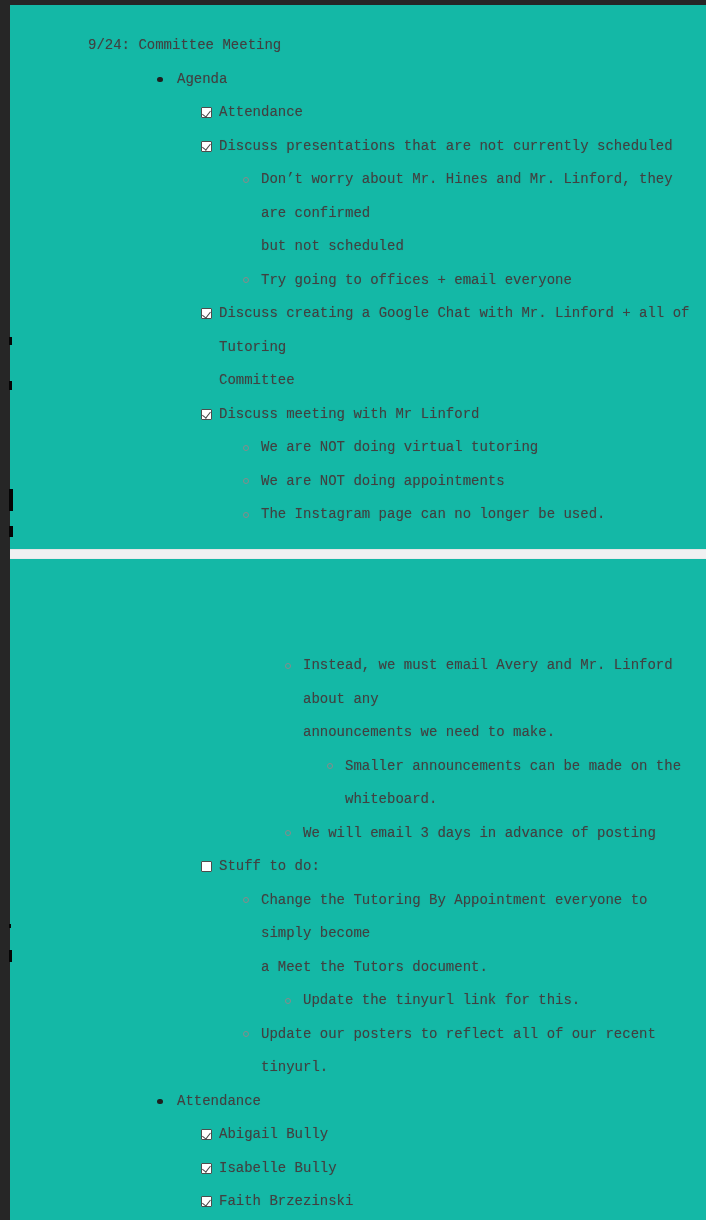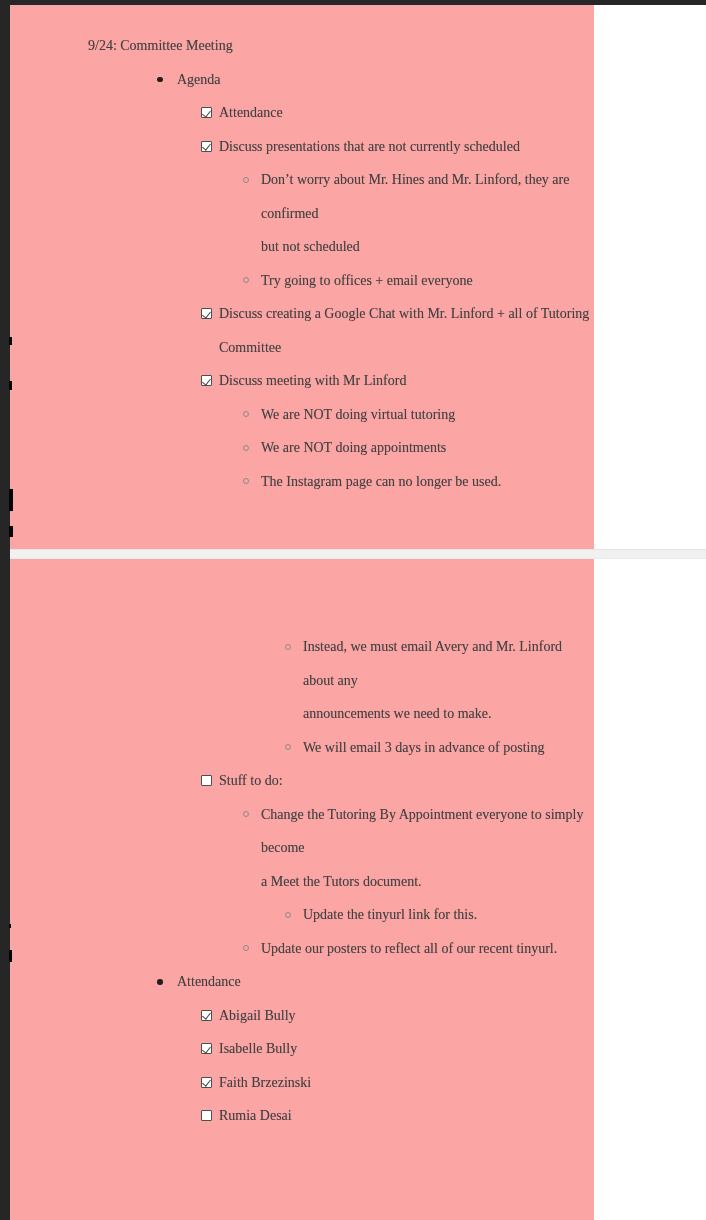--- a/index.html
+++ b/index.html
@@ -8,23 +8,23 @@
   .top-band{position:absolute;left:0;top:0;width:706px;height:5px;background:#262626;z-index:5;}
   .left-strip{position:absolute;left:0;top:0;width:10px;height:1220px;background:#262626;z-index:5;}
   .edge-blob{position:absolute;background:#050505;}
   .blob1{left:9px;top:337px;width:3px;height:8px;}
   .blob2{left:9px;top:381px;width:3px;height:9px;}
   .blob3{left:9px;top:489px;width:4px;height:22px;}
   .blob4{left:9px;top:526px;width:4px;height:11px;}
   .blob5{left:9px;top:924px;width:2px;height:4px;}
   .blob6{left:9px;top:950px;width:3px;height:12px;}
 
-  .page{position:absolute;left:10px;width:584px;background:#fca5a5;overflow:hidden;box-sizing:border-box;}
+  .page{position:absolute;left:10px;width:696px;background:#14b8a6;overflow:hidden;box-sizing:border-box;font-family:Liberation Mono, monospace;}
   .page1{top:5px;height:544px;padding-top:24px;}
-  .page2{top:559px;height:661px;padding-top:71px;}
+  .page2{top:559px;height:661px;padding-top:90px;}
   .page-gap{position:absolute;left:10px;top:549px;width:696px;height:10px;box-sizing:border-box;
             background:#f1f1f2;border-top:1px solid #e4e4e5;border-bottom:1px solid #ebebec;}
 
   .li{position:relative;}
   .txt{display:block;white-space:pre-line;font-size:14px;line-height:33.5px;color:#414141;
        text-shadow:0 0 0.7px rgba(65,65,65,0.35);}
   .l0 .txt{padding-left:78px;}
   .l1 .txt{padding-left:167px;}
   .l2 .txt{padding-left:209px;}
   .l3 .txt{padding-left:251px;}
@@ -105,20 +105,25 @@
   </div>
 
   <div class="page-gap"></div>
 
   <div class="page page2">
     <div class="li l4">
       <span class="mk circle"></span>
       <span class="txt">Instead, we must email Avery and Mr. Linford about any
 announcements we need to make.</span>
     </div>
+    <div class="li l5">
+      <span class="mk circle"></span>
+      <span class="txt">Smaller announcements can be made on the
+whiteboard.</span>
+    </div>
     <div class="li l4">
       <span class="mk circle"></span>
       <span class="txt">We will email 3 days in advance of posting</span>
     </div>
     <div class="li l2">
       <span class="mk cb"></span>
       <span class="txt">Stuff to do:</span>
     </div>
     <div class="li l3">
       <span class="mk circle"></span>

